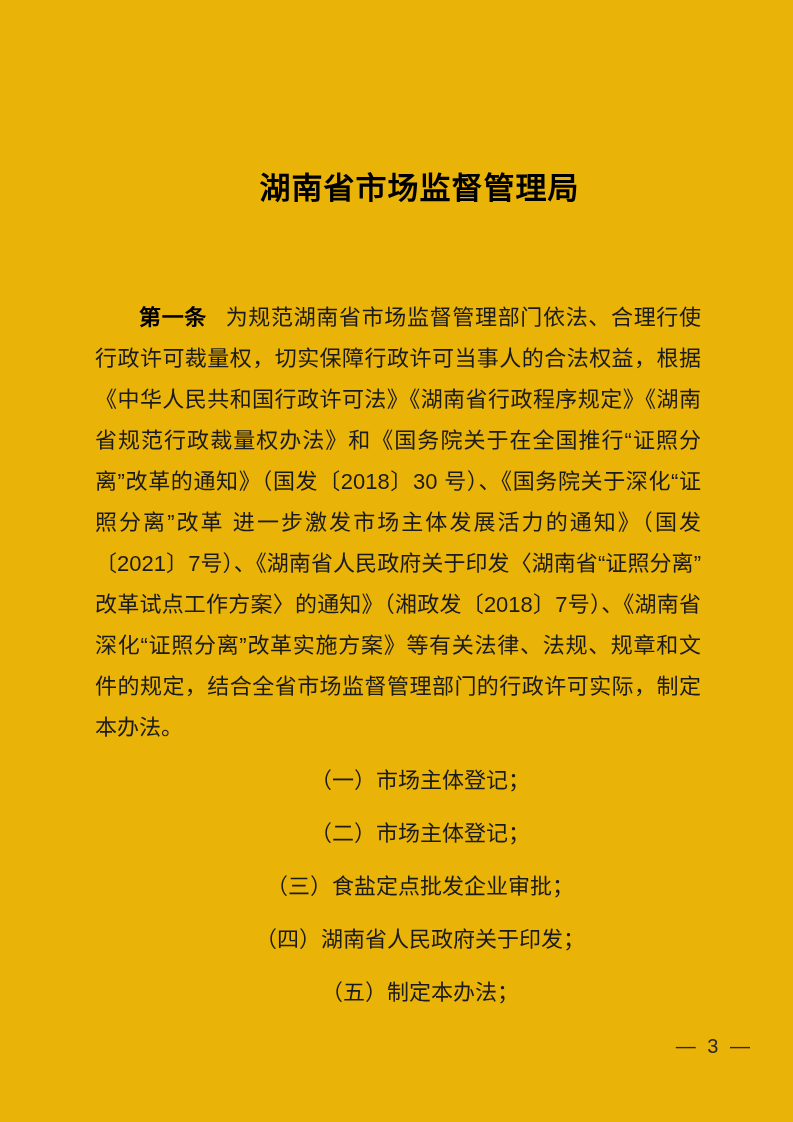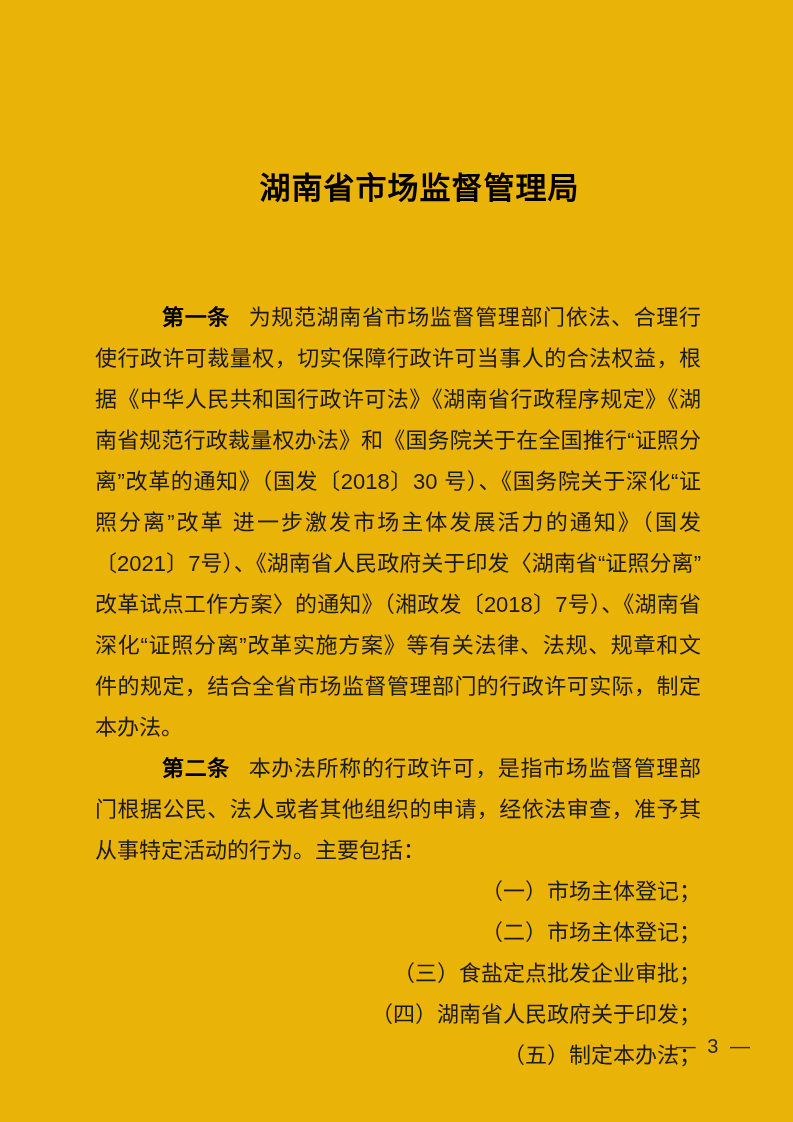--- a/index.html
+++ b/index.html
@@ -41,26 +41,25 @@
     color: #1b1b1b;
   }
   .para {
     margin: 0;
     text-indent: 2em;
   }
   .article-label {
     font-weight: 700;
     color: #000000;
     margin-right: 0.85em;
-    margin-left: 23px;
   }
   .list-item {
-    margin: 0;
+    margin: 12px;
     text-indent: 2em;
-    text-align: right;
+    text-align: center;
   }
   .page-footer {
     position: absolute;
     top: 1032px;
     right: 86px;
     font-size: 20px;
     line-height: 28px;
     color: #2a2a2a;
     letter-spacing: 3px;
   }
@@ -71,21 +70,20 @@
 <div class="page">
 
   <header class="doc-title">
     <div>湖南省市场监督管理局</div>
   </header>
 
   <main class="doc-body">
 
     <p class="para"><span class="article-label">第一条</span><span>为规范湖南省市场监督管理部门依法、合理行使行政许可裁量权，切实保障行政许可当事人的合法权益，根据《中华人民共和国行政许可法》《湖南省行政程序规定》《湖南省规范行政裁量权办法》和《国务院关于在全国推行“证照分离”改革的通知》（国发〔2018〕30 号）、《国务院关于深化“证照分离”改革 进一步激发市场主体发展活力的通知》（国发〔2021〕7号）、《湖南省人民政府关于印发〈湖南省“证照分离”改革试点工作方案〉的通知》（湘政发〔2018〕7号）、《湖南省深化“证照分离”改革实施方案》等有关法律、法规、规章和文件的规定，结合全省市场监督管理部门的行政许可实际，制定本办法。</span></p>
 
-    <p class="para"><span class="article-label">第二条</span><span>本办法所称的行政许可，是指市场监督管理部门根据公民、法人或者其他组织的申请，经依法审查，准予其从事特定活动的行为。主要包括：</span></p>
 
     <p class="list-item">（一）市场主体登记；</p>
     <p class="list-item">（二）市场主体登记；</p>
     <p class="list-item">（三）食盐定点批发企业审批；</p>
     <p class="list-item">（四）湖南省人民政府关于印发；</p>
     <p class="list-item">（五）制定本办法；</p>
 
   </main>
 
   <footer class="page-footer">

